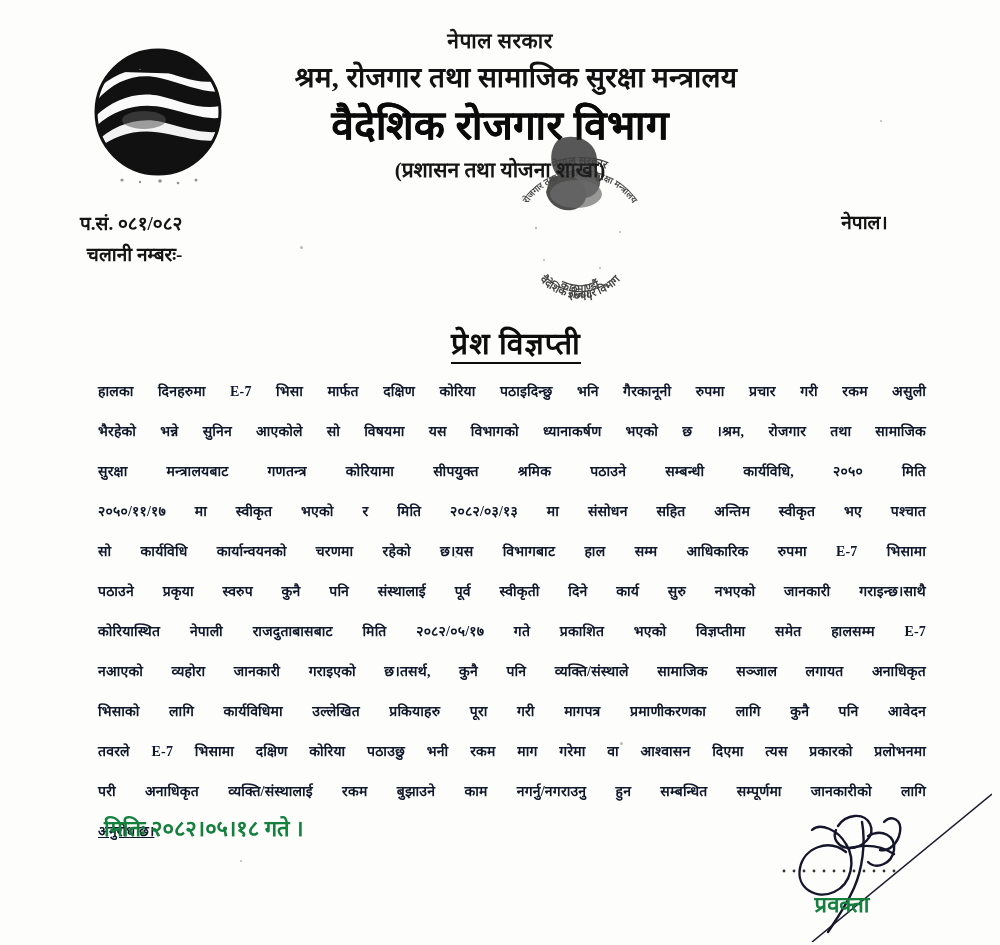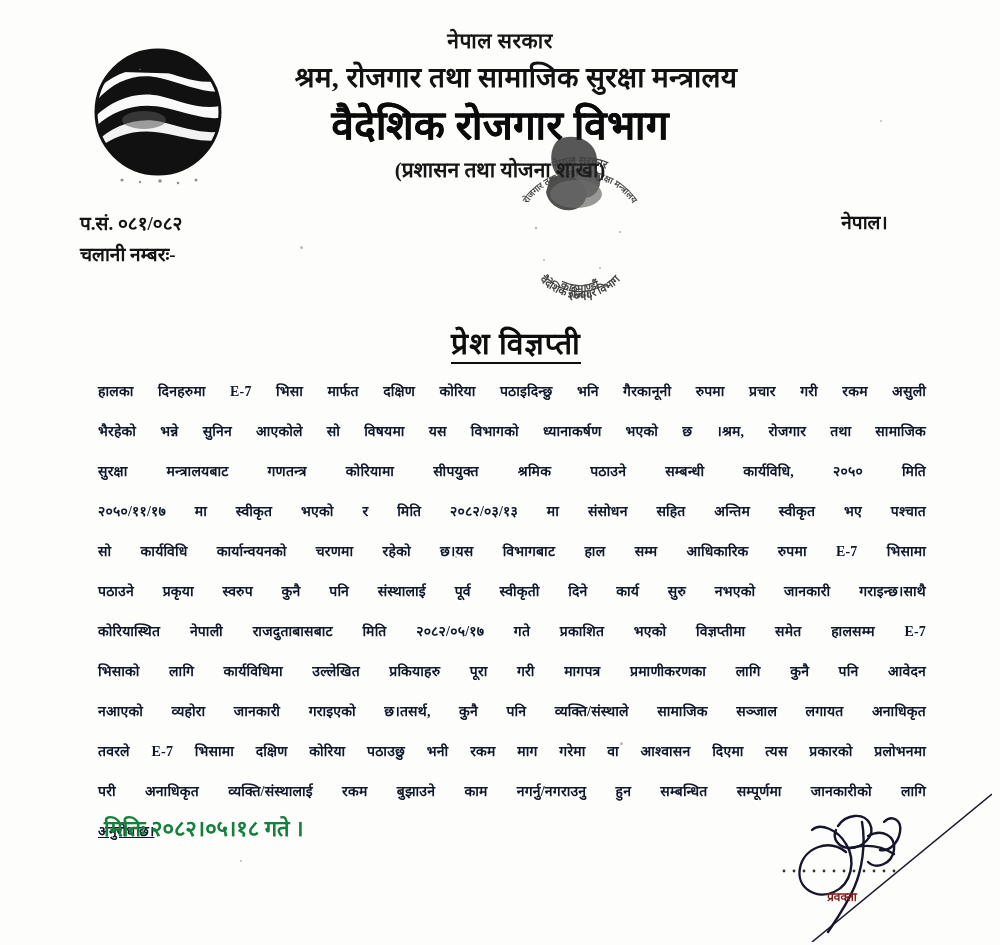--- a/index.html
+++ b/index.html
@@ -88,20 +88,21 @@
     left: 80px;
     top: 208px;
     text-align: left;
   }
   .ref-line {
     font-size: 19px;
     font-weight: 600;
     line-height: 1.65;
     color: #141414;
     white-space: nowrap;
+    text-align: right;
   }
 
   
   .address-block {
     position: absolute;
     right: 28px;
     top: 208px;
     text-align: center;
     width: 215px;
   }
@@ -173,23 +174,23 @@
     width: 250px;
     height: 150px;
   }
   .sign-svg { position: absolute; left: 0; top: 0; width: 250px; height: 150px; }
   .sign-label {
     position: absolute;
     left: 0;
     top: 96px;
     width: 200px;
     text-align: center;
-    font-size: 12px;
-    font-weight: 600;
-    color: #7f1d1d;
+    font-size: 22px;
+    font-weight: 600;
+    color: #15803d;
   }
 
   
   .speck { position: absolute; background: #b9b9b5; border-radius: 50%; }
 </style>
 </head>
 <body>
 
 <div id="page">
 
@@ -277,22 +278,22 @@
   </div>
 
   <div class="body-block">
     <div class="body-line">हालका दिनहरुमा E-7 भिसा मार्फत दक्षिण कोरिया पठाइदिन्छु भनि गैरकानूनी रुपमा प्रचार गरी रकम असुली</div>
     <div class="body-line">भैरहेको भन्ने सुनिन आएकोले सो विषयमा यस विभागको ध्यानाकर्षण भएको छ ।श्रम, रोजगार तथा सामाजिक</div>
     <div class="body-line">सुरक्षा मन्त्रालयबाट गणतन्त्र कोरियामा सीपयुक्त श्रमिक पठाउने सम्बन्धी कार्यविधि, २०५० मिति</div>
     <div class="body-line">२०५०/११/१७ मा स्वीकृत भएको र मिति २०८२/०३/१३ मा संसोधन सहित अन्तिम स्वीकृत भए पश्चात</div>
     <div class="body-line">सो कार्यविधि कार्यान्वयनको चरणमा रहेको छ।यस विभागबाट हाल सम्म आधिकारिक रुपमा E-7 भिसामा</div>
     <div class="body-line">पठाउने प्रकृया स्वरुप कुनै पनि संस्थालाई पूर्व स्वीकृती दिने कार्य सुरु नभएको जानकारी गराइन्छ।साथै</div>
     <div class="body-line">कोरियास्थित नेपाली राजदुताबासबाट मिति २०८२/०५/१७ गते प्रकाशित भएको विज्ञप्तीमा समेत हालसम्म E-7</div>
+    <div class="body-line">नआएको व्यहोरा जानकारी गराइएको छ।तसर्थ, कुनै पनि व्यक्ति/संस्थाले सामाजिक सञ्जाल लगायत अनाधिकृत</div>
     <div class="body-line">भिसाको लागि कार्यविधिमा उल्लेखित प्रकियाहरु पूरा गरी मागपत्र प्रमाणीकरणका लागि कुनै पनि आवेदन</div>
-    <div class="body-line">नआएको व्यहोरा जानकारी गराइएको छ।तसर्थ, कुनै पनि व्यक्ति/संस्थाले सामाजिक सञ्जाल लगायत अनाधिकृत</div>
     <div class="body-line">तवरले E-7 भिसामा दक्षिण कोरिया पठाउछु भनी रकम माग गरेमा वा आश्वासन दिएमा त्यस प्रकारको प्रलोभनमा</div>
     <div class="body-line">परी अनाधिकृत व्यक्ति/संस्थालाई रकम बुझाउने काम नगर्नु/नगराउनु हुन सम्बन्धित सम्पूर्णमा जानकारीको लागि</div>
     <div class="body-line last">अनुरोध छ।</div>
   </div>
 
   <div class="footer-date">मितिः २०८२।०५।१८ गते ।</div>
 
   <div class="sign-block">
     <svg class="sign-svg" viewBox="0 0 250 150" xmlns="http://www.w3.org/2000/svg">
       <path d="M250,2 L70,150" stroke="#1b1b2e" stroke-width="1.6" fill="none"></path>

